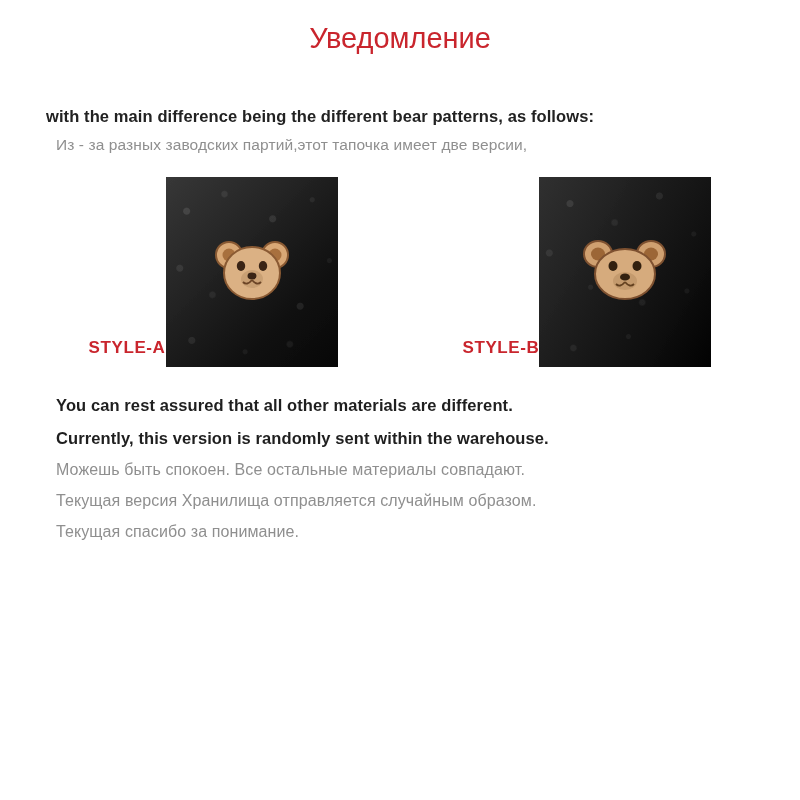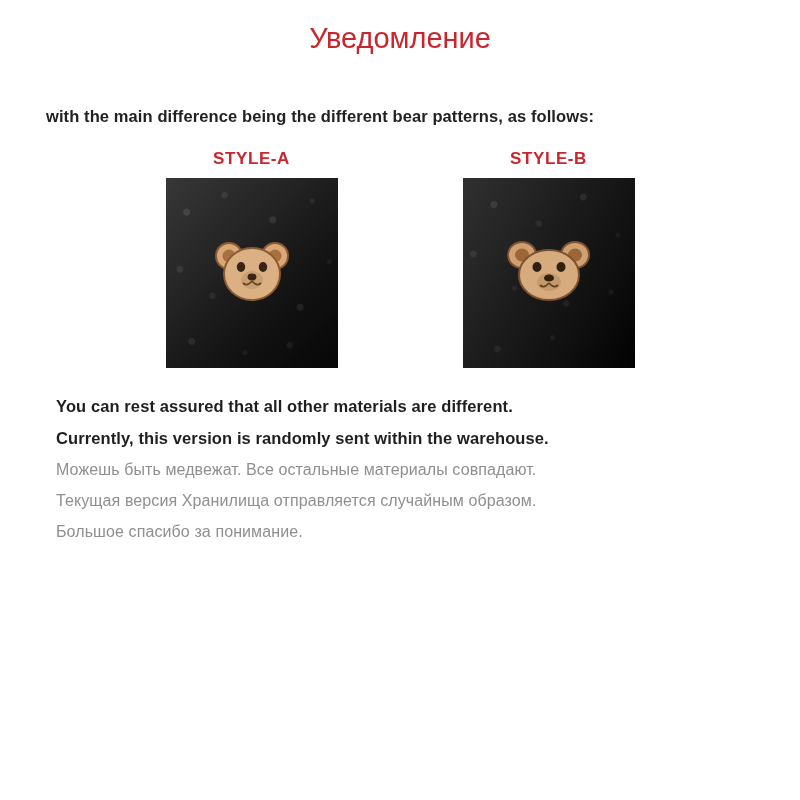--- a/index.html
+++ b/index.html
@@ -74,22 +74,22 @@
     padding-left: 0px;
   }
   .styles-row {
     display: flex;
     justify-content: center;
     gap: 125px;
     margin-top: 18px;
   }
   .style-block {
     display: flex;
-    flex-direction: column;
-    align-items: center;
+    flex-direction: row;
+    align-items: flex-end;
   }
   .style-label {
     color: #c9252d;
     font-size: 17px;
     font-weight: bold;
     letter-spacing: 0.6px;
     margin-bottom: 9px;
   }
   .photo {
     width: 172px;
@@ -161,20 +161,21 @@
 </style>
 </head>
 <body>
 
 <div class="page">
 
   <h2 class="notice-subtitle">Уведомление</h2>
 
   <div class="intro">
     <div class="intro-en line2">with the main difference being the different bear patterns, as follows:</div>
+    <div class="intro-ru line1">Из - за разных заводских партий,этот тапочка имеет две версии,</div>
   </div>
 
   <div class="styles-row">
 
     <div class="style-block">
       <div class="style-label">STYLE-A</div>
       <div class="photo">
         <div class="fleece"></div>
         <svg class="bear" width="84" height="78" viewBox="0 0 84 78">
           <g>
@@ -214,18 +215,18 @@
           </g>
         </svg>
       </div>
     </div>
 
   </div>
 
   <div class="outro">
     <div class="outro-en">You can rest assured that all other materials are different.</div>
     <div class="outro-en">Currently, this version is randomly sent within the warehouse.</div>
-    <div class="outro-ru">Можешь быть медвежат. Все остальные материалы совпадают.</div>
+    <div class="outro-ru">Можешь быть спокоен. Все остальные материалы совпадают.</div>
     <div class="outro-ru">Текущая версия Хранилища отправляется случайным образом.</div>
-    <div class="outro-ru">Большое спасибо за понимание.</div>
+    <div class="outro-ru">Текущая спасибо за понимание.</div>
   </div>
 
 </div>
 
 </body></html>

